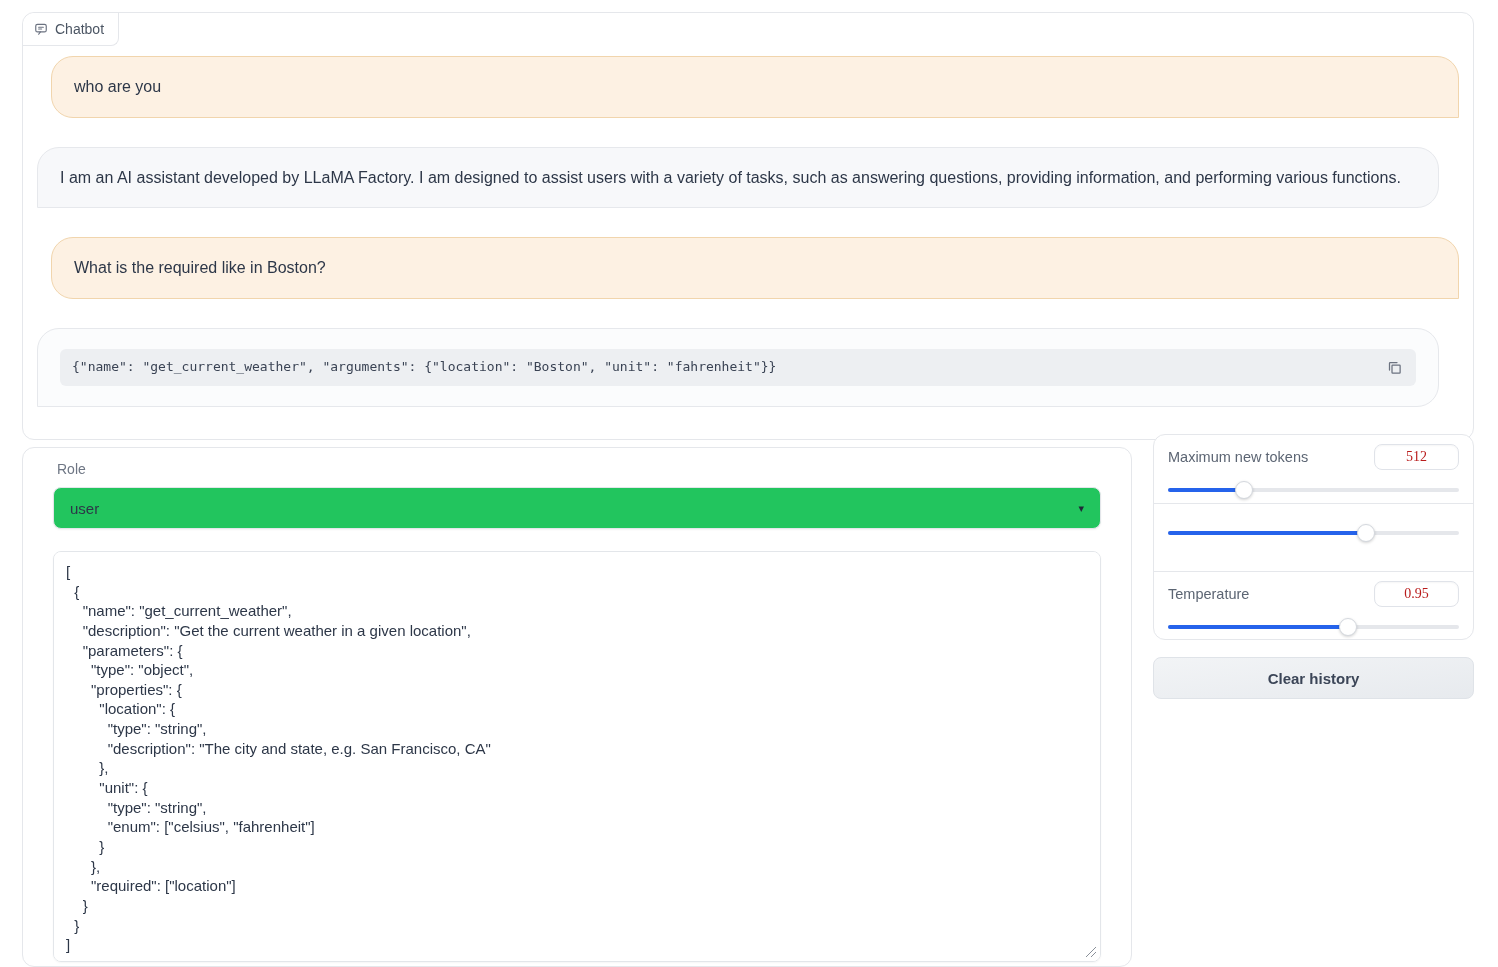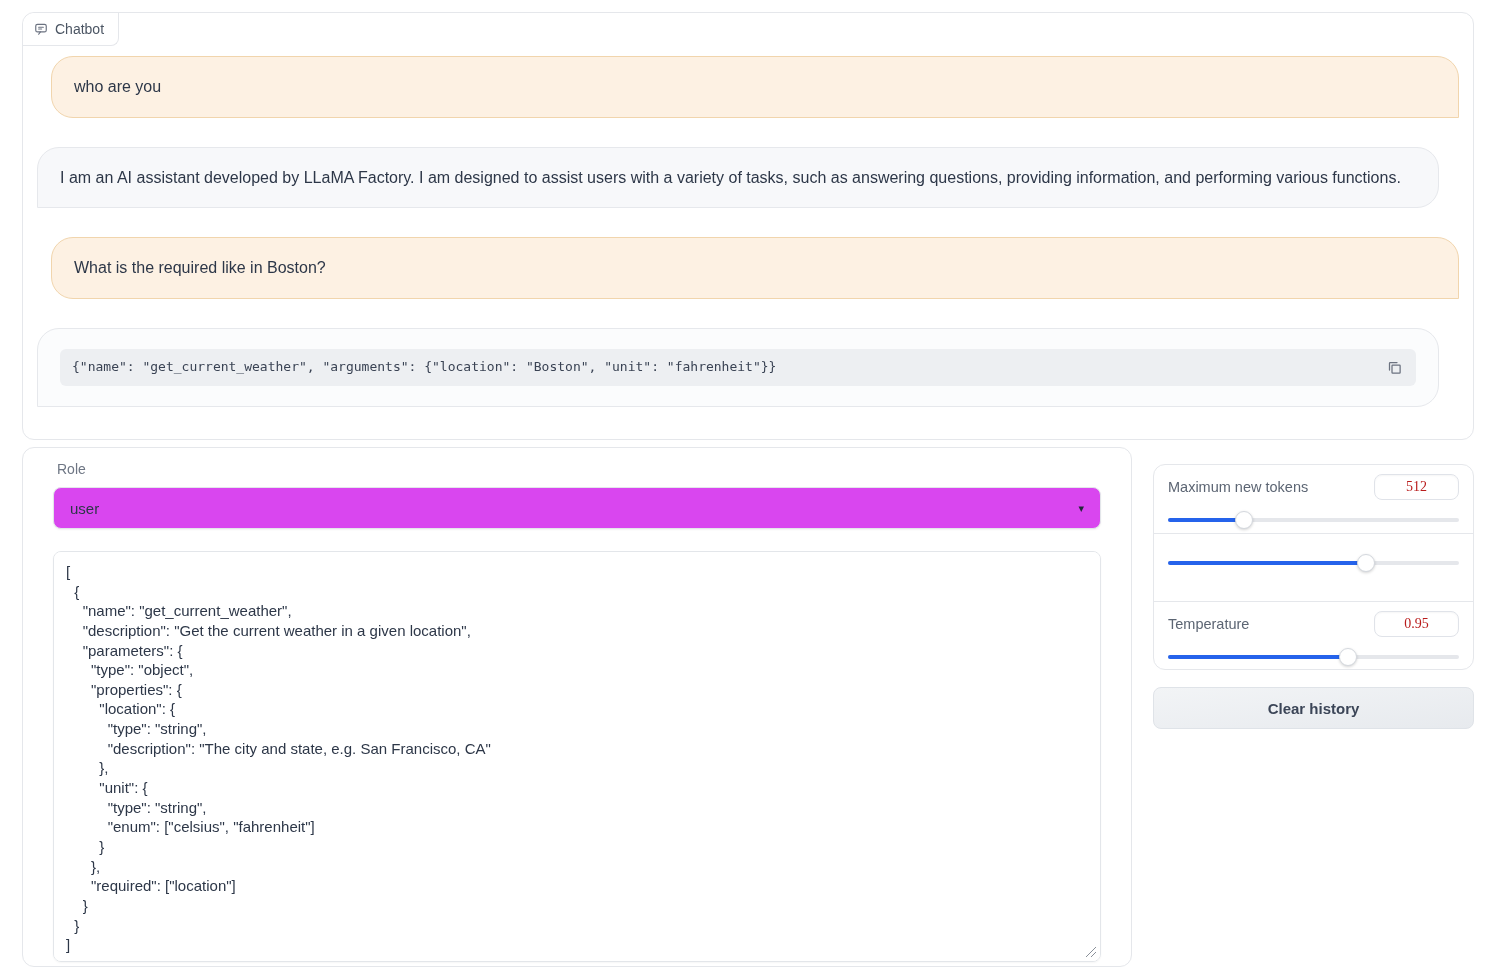--- a/index.html
+++ b/index.html
@@ -30,32 +30,32 @@
   .copy-btn { background: none; border: none; color: #6b7280; cursor: pointer; display: flex;
     align-items: center; padding: 4px; }
 
   
   .input-panel { position: absolute; left: 22px; top: 447px; width: 1110px; height: 520px;
     border: 1px solid #e5e7eb; border-radius: 12px; background: #fff; padding: 12px 30px; }
   .field-label { color: #6e7684; font-size: 14px; margin: 1px 0 10px 4px; }
   .dropdown { height: 42px; border: 1px solid #e3e6ea; border-radius: 8px;
     box-shadow: 0 1px 2px rgba(0,0,0,.05); display: flex; align-items: center;
     justify-content: space-between; padding: 0 16px; font-size: 15px; color: #2d3748;
-    background: #d946ef; cursor: pointer; }
+    background: #22c55e; cursor: pointer; }
   .dropdown-arrow { font-size: 11px; color: #1f2937; }
   .tools-area-wrap { position: relative; margin-top: 22px; }
   .tools-area { display: block; width: 100%; height: 411px; border: 1px solid #e3e6ea;
     border-radius: 8px; box-shadow: 0 1px 2px rgba(0,0,0,.04); padding: 10px 12px;
     font-family: "Liberation Sans", sans-serif; font-size: 15px; line-height: 1.31;
     color: #2d3748; resize: none; outline: none; background: #fff; }
   .resize-handle { position: absolute; right: 4px; bottom: 6px; width: 12px; height: 12px;
     pointer-events: none; }
 
   
-  .params-panel { position: absolute; left: 1153px; top: 464px; width: 321px; }
+  .params-panel { position: absolute; left: 1153px; top: 434px; width: 321px; }
   .slider-box { border: 1px solid #e5e7eb; border-radius: 12px; background: #fff;
     overflow: hidden; }
   .slider-row { height: 68px; padding: 9px 14px 0; }
   .slider-row + .slider-row { border-top: 1px solid #e5e7eb; }
   .slider-head { display: flex; justify-content: space-between; align-items: center; }
   .slider-label { font-size: 14.5px; color: #5c6573; }
   .num-input { width: 85px; height: 26px; border: 1px solid #e0e3e9; border-radius: 8px;
     text-align: center; font-size: 14px; color: #b91c1c; outline: none;
     box-shadow: inset 0 1px 2px rgba(0,0,0,.04); font-family: Liberation Serif, serif; }
   .slider-track-wrap { position: relative; margin-top: 11px; height: 18px; cursor: pointer; }

